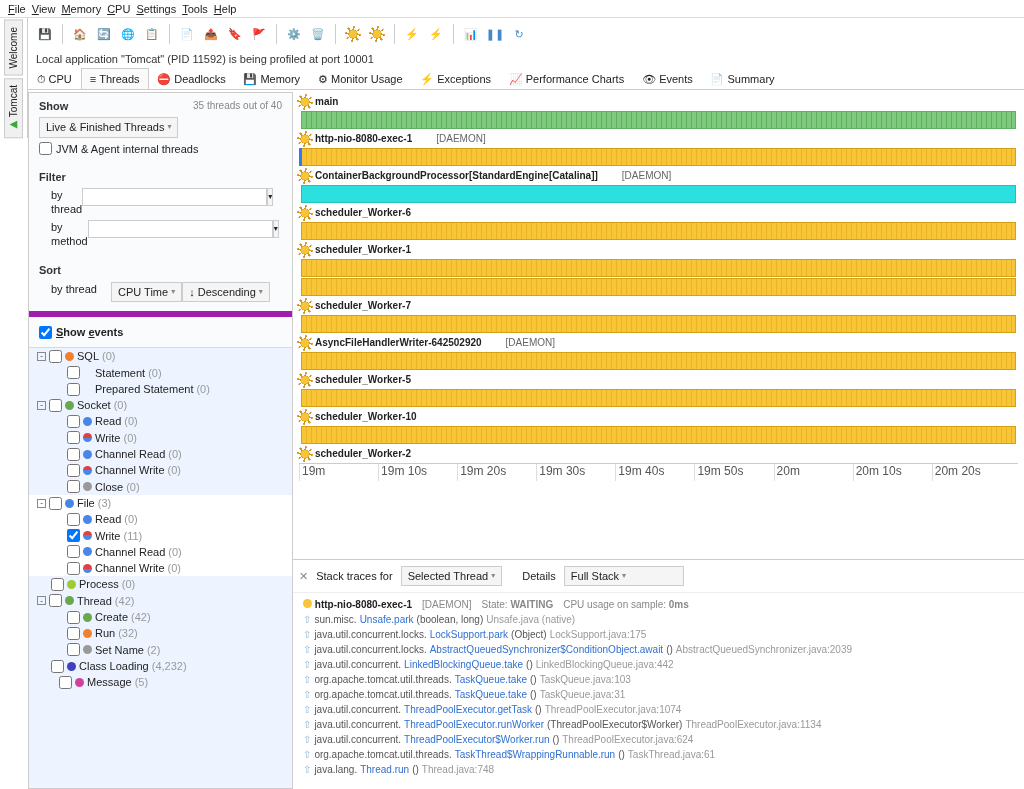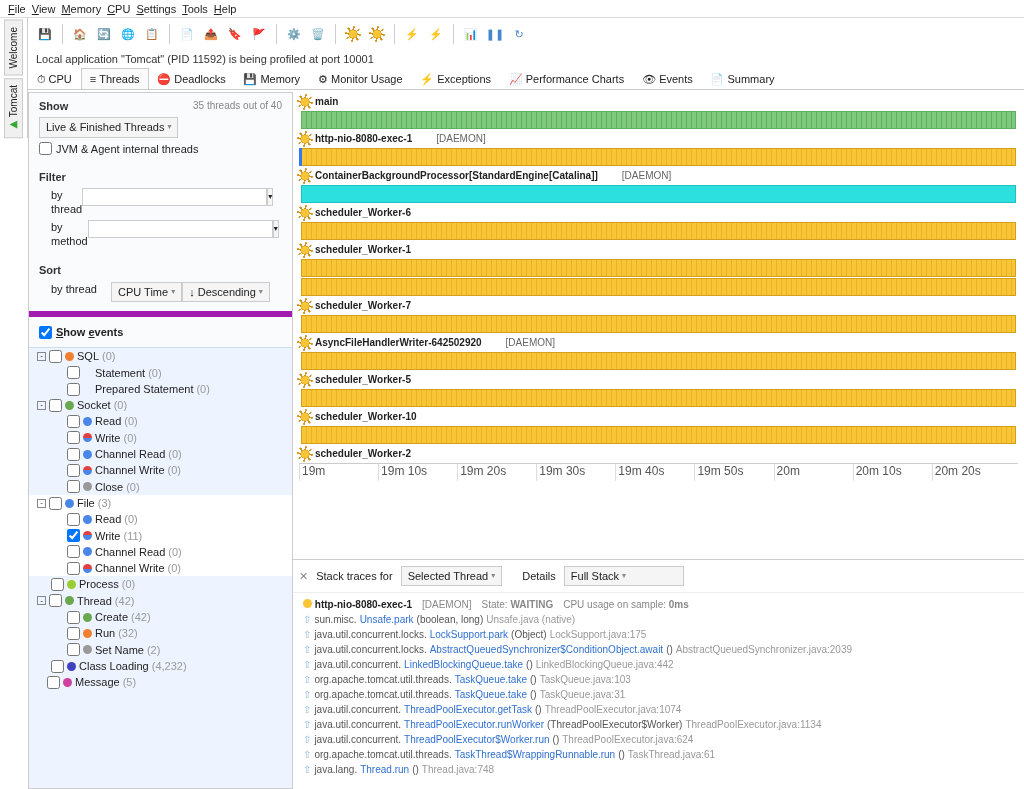--- a/index.html
+++ b/index.html
@@ -327,21 +327,21 @@
           <span>Set Name</span> 
           <span class="cnt">(2)</span>
         </div>
         <div class="tnode" style="padding-left:8px">
           <span style="width:11px"></span>
           <input type="checkbox" style="">
           <span class="dot" style="background:#4040c0"></span>
           <span>Class Loading</span> 
           <span class="cnt">(4,232)</span>
         </div>
-        <div class="tnode" style="padding-left:4px">
+        <div class="tnode" style="padding-left:16px">
           <span style="width:11px"></span>
           <input type="checkbox" style="">
           <span class="dot" style="background:#d040a0"></span>
           <span>Message</span> 
           <span class="cnt">(5)</span>
         </div>
       </div>
   </div>
 
   <div class="threads-view">

